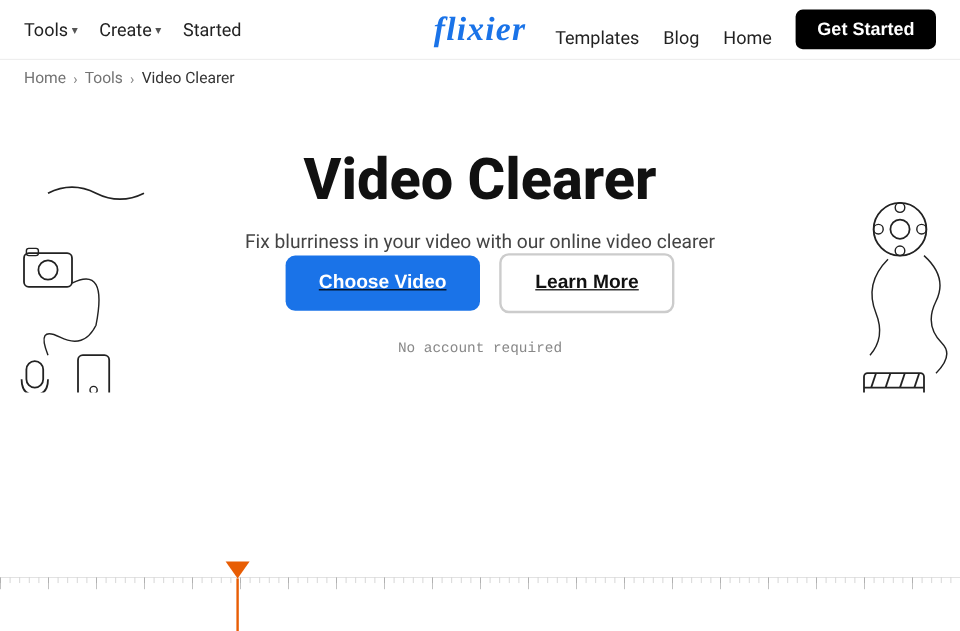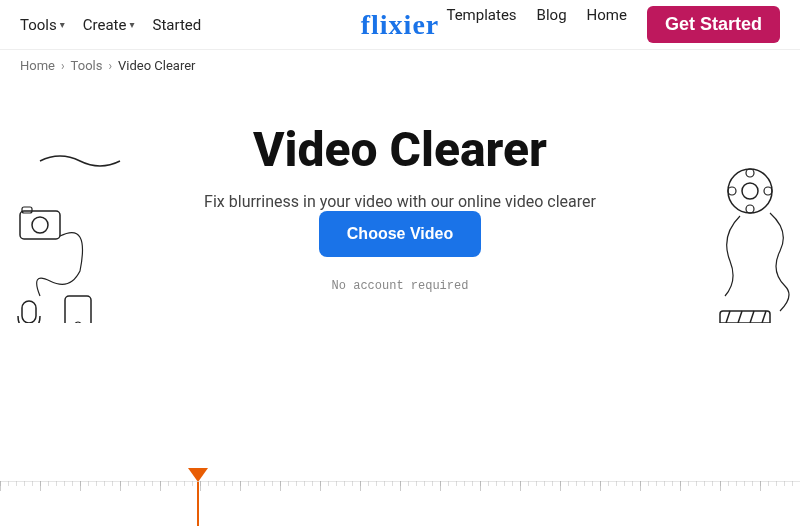--- a/index.html
+++ b/index.html
@@ -33,39 +33,40 @@
     }
     .logo {
       position: absolute;
       left: 50%;
       transform: translateX(-50%);
       font-size: 28px;
       font-weight: 700;
       color: #1a73e8;
       font-family: Georgia, serif;
       letter-spacing: 1px;
+      font-style: italic;
     }
     .nav-right {
       margin-left: auto;
       display: flex;
-      align-items: flex-start;
+      align-items: flex-end;
       gap: 20px;
     }
     .nav-link {
       font-size: 15px;
       color: #222;
       cursor: pointer;
     }
     .btn-get-started {
-      background: #be185d;
+      background: #000000;
       color: #fff;
       border: none;
       border-radius: 6px;
       padding: 8px 18px;
-      font-size: 18px;
+      font-size: 15px;
       font-weight: 600;
       cursor: pointer;
     }
 
     
     .breadcrumb {
       display: flex;
       align-items: center;
       gap: 6px;
       padding: 8px 20px;
@@ -101,20 +102,21 @@
     .hero-buttons {
       display: flex;
       gap: 16px;
       align-items: center;
       flex-direction: column;
     }
     .hero-buttons-row {
       display: flex;
       gap: 16px;
       align-items: center;
+      text-decoration: underline;
     }
     .btn-choose {
       background: #1a73e8;
       color: #fff;
       border: none;
       border-radius: 8px;
       padding: 14px 28px;
       font-size: 16px;
       font-weight: 700;
       cursor: pointer;
@@ -259,20 +261,21 @@
     <path d="M140 72 Q160 90 150 110 Q140 130 155 145 Q165 155 150 170" stroke="#222" stroke-width="1.2" fill="none"></path>
     <path d="M110 75 Q90 95 100 120 Q108 140 95 155" stroke="#222" stroke-width="1.2" fill="none"></path>
   </svg>
 
   <h1 class="hero-title">Video Clearer</h1>
   <p class="hero-subtitle">Fix blurriness in your video with our online video clearer</p>
 
   <div class="hero-buttons">
     <div class="hero-buttons-row">
       <button class="btn-choose">Choose Video</button>
+      <button class="btn-learn">Learn More</button>
     </div>
     <span class="no-account">No account required</span>
   </div>
 </section>
 
 <div class="timeline-section">
   <div style="position: relative; width: 100%; height: 80px;">
 
     <svg width="800" height="20" style="position:absolute; top:35px; left:0;">
       <g>

